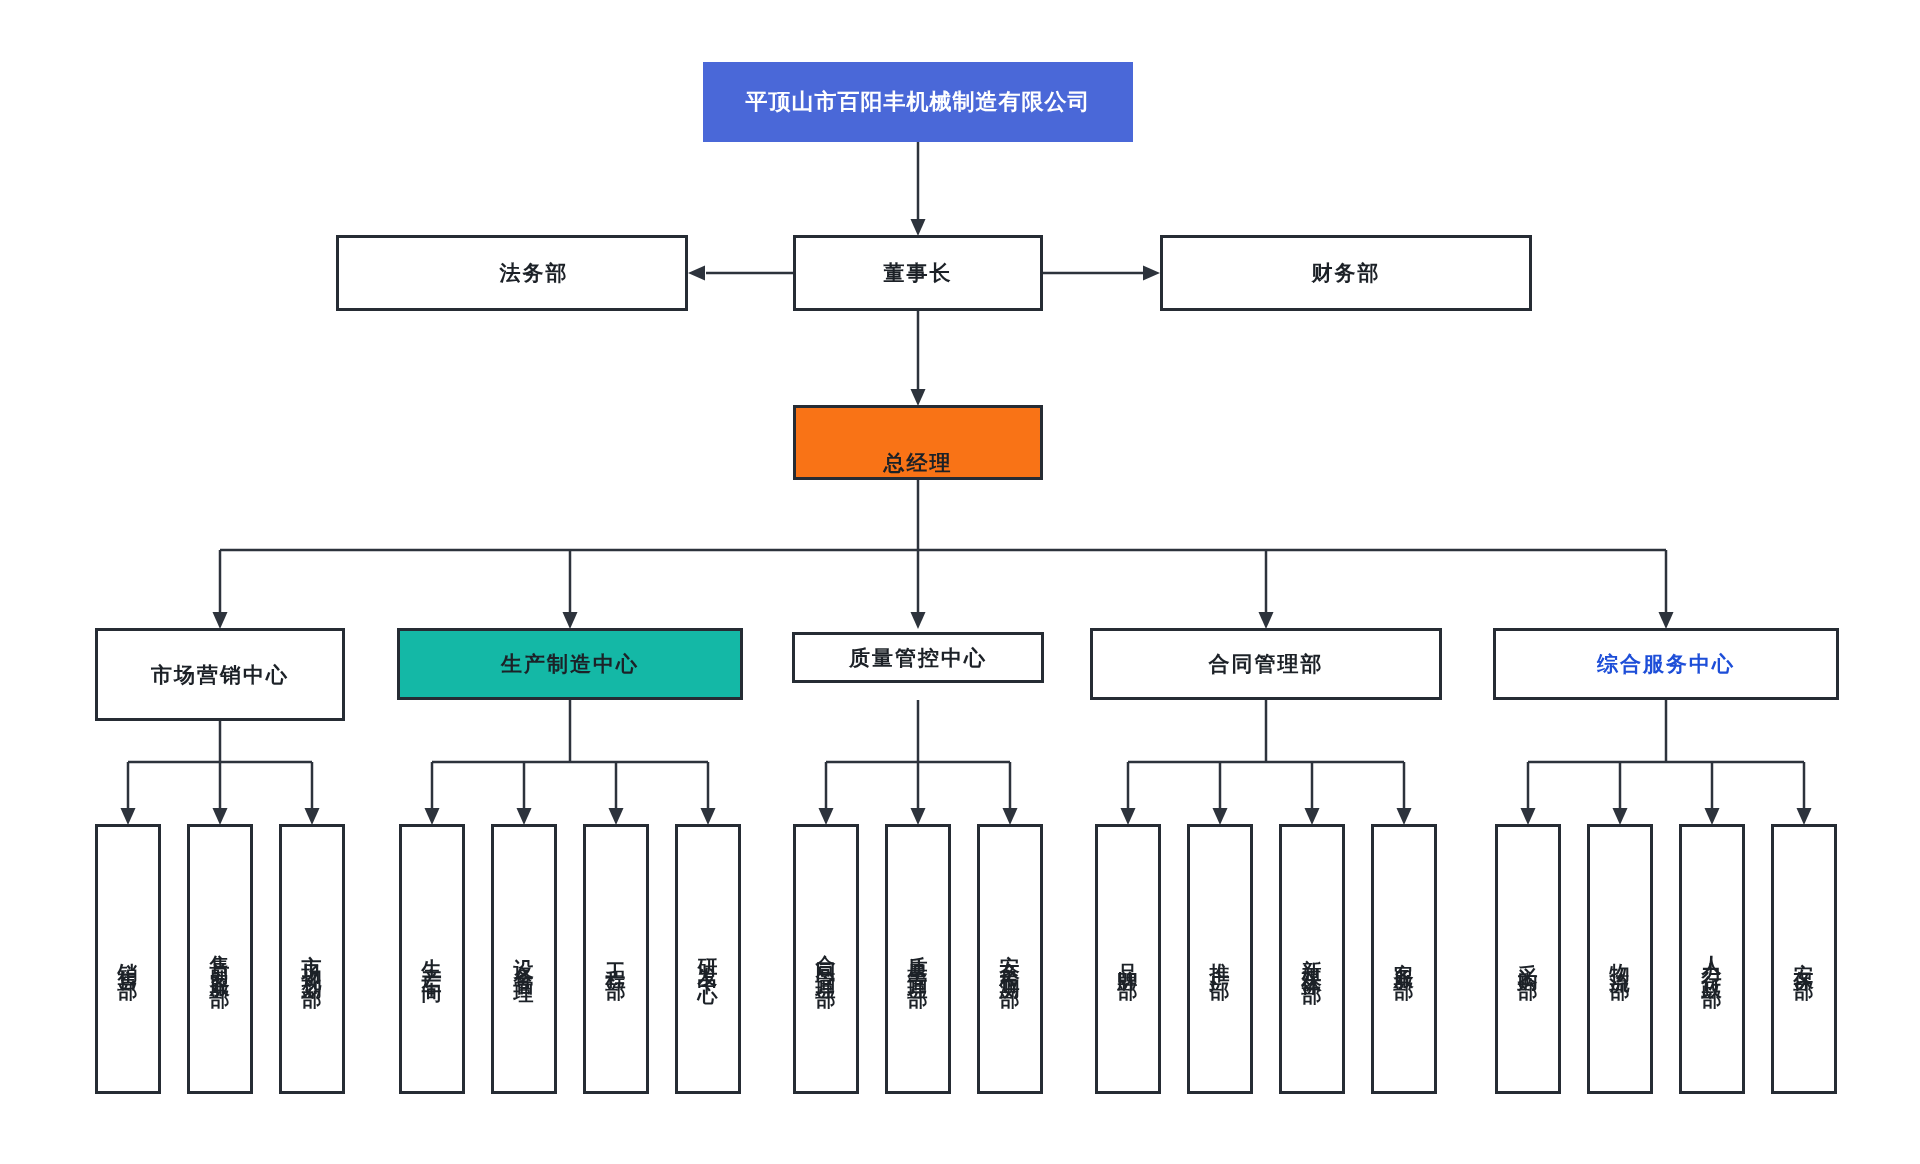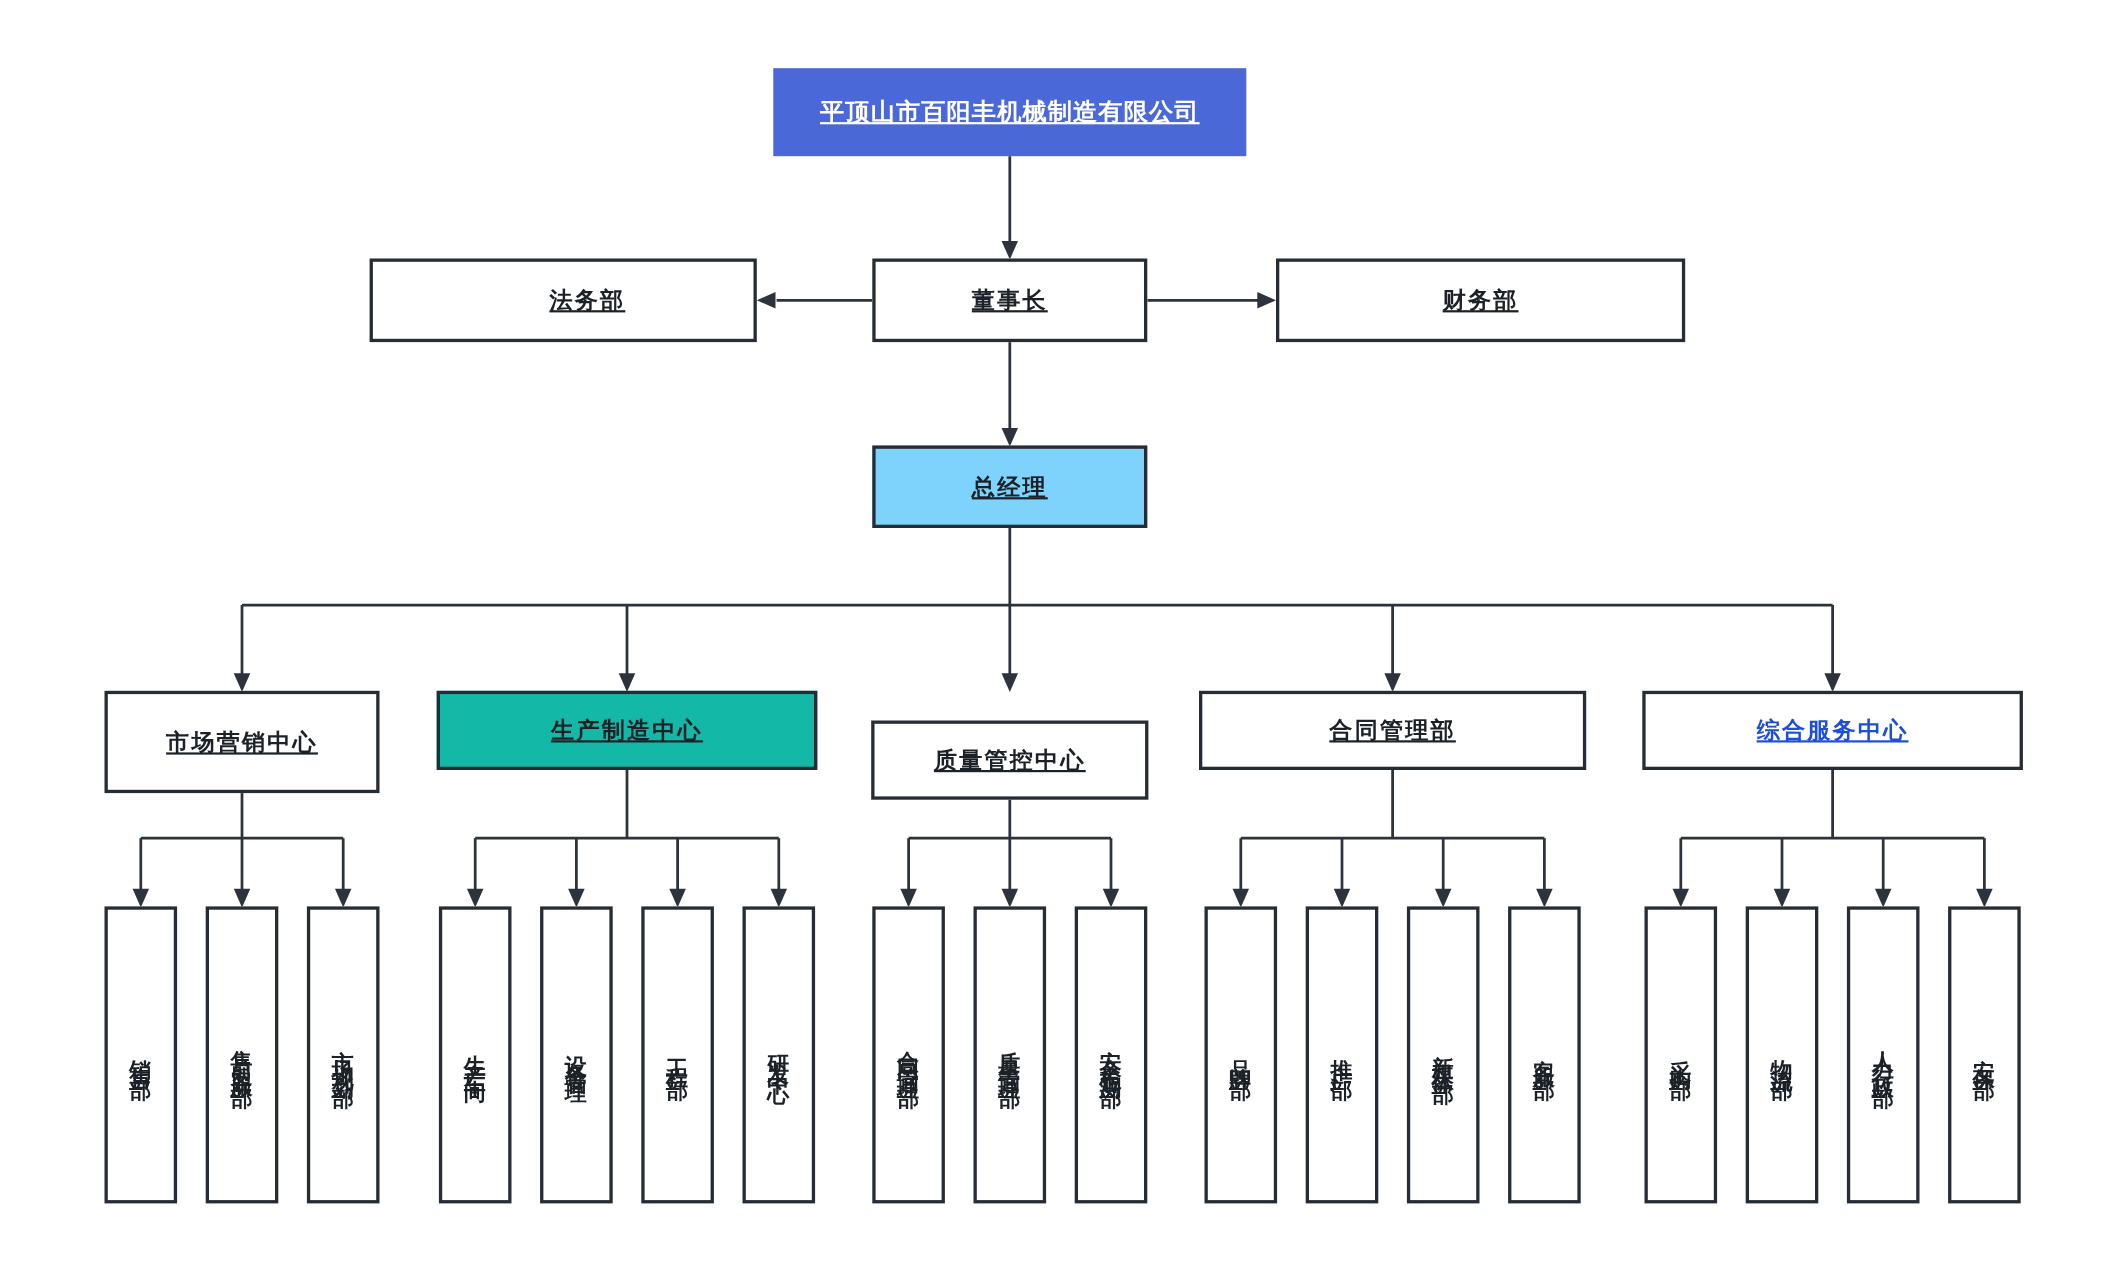--- a/index.html
+++ b/index.html
@@ -25,21 +25,20 @@
   }
   .node.title{
     background:#4a68d8;
     border:none;
     color:#ffffff;
   }
   .hlabel{
     font-size:21px;
     letter-spacing:2px;
     white-space:nowrap;
-    text-decoration:underline;
   }
   .title .hlabel{font-size:22px;letter-spacing:1px;}
   .vlabel{
     writing-mode:vertical-rl;
     text-orientation:upright;
     font-size:20px;
     letter-spacing:8px;
     line-height:1;
   }
 </style>
@@ -128,31 +127,31 @@
   <div class="node" style="left: 336px; top: 235px; width: 352px; height: 76px; background: rgb(255, 255, 255); border-color: rgb(38, 44, 52); color: rgb(28, 33, 39); padding-left: 44px;">
     <span class="hlabel">法务部</span>
   </div>
   <div class="node" style="left: 793px; top: 235px; width: 250px; height: 76px; background: rgb(255, 255, 255); border-color: rgb(38, 44, 52); color: rgb(28, 33, 39);">
     <span class="hlabel">董事长</span>
   </div>
   <div class="node" style="left: 1160px; top: 235px; width: 372px; height: 76px; background: rgb(255, 255, 255); border-color: rgb(38, 44, 52); color: rgb(28, 33, 39);">
     <span class="hlabel">财务部</span>
   </div>
 
-  <div class="node" style="left: 793px; top: 405px; width: 250px; height: 75px; background: #7dd3fc; border-color: rgb(38, 44, 52); color: rgb(28, 33, 39);">
+  <div class="node" style="left: 793px; top: 405px; width: 250px; height: 75px; background: #f97316; border-color: rgb(38, 44, 52); color: rgb(28, 33, 39); align-items: flex-end;">
     <span class="hlabel">总经理</span>
   </div>
 
   <div class="node" style="left: 95px; top: 628px; width: 250px; height: 93px; background: rgb(255, 255, 255); border-color: rgb(38, 44, 52); color: rgb(28, 33, 39);">
     <span class="hlabel">市场营销中心</span>
   </div>
   <div class="node" style="left: 397px; top: 628px; width: 346px; height: 72px; background: #14b8a6; border-color: rgb(38, 44, 52); color: rgb(28, 33, 39);">
     <span class="hlabel">生产制造中心</span>
   </div>
-  <div class="node" style="left: 792px; top: 655px; width: 252px; height: 72px; background: rgb(255, 255, 255); border-color: rgb(38, 44, 52); color: rgb(28, 33, 39); text-align: center;">
+  <div class="node" style="left: 792px; top: 632px; width: 252px; height: 51px; background: rgb(255, 255, 255); border-color: rgb(38, 44, 52); color: rgb(28, 33, 39); text-align: center;">
     <span class="hlabel">质量管控中心</span>
   </div>
   <div class="node" style="left: 1090px; top: 628px; width: 352px; height: 72px; background: rgb(255, 255, 255); border-color: rgb(38, 44, 52); color: rgb(28, 33, 39);">
     <span class="hlabel">合同管理部</span>
   </div>
   <div class="node" style="left: 1493px; top: 628px; width: 346px; height: 72px; background: rgb(255, 255, 255); border-color: rgb(38, 44, 52); color: #1d4ed8;">
     <span class="hlabel">综合服务中心</span>
   </div>
 
   <div class="node" style="left: 95px; top: 824px; width: 66px; height: 270px; background: rgb(255, 255, 255); border-color: rgb(38, 44, 52); color: rgb(28, 33, 39);">

